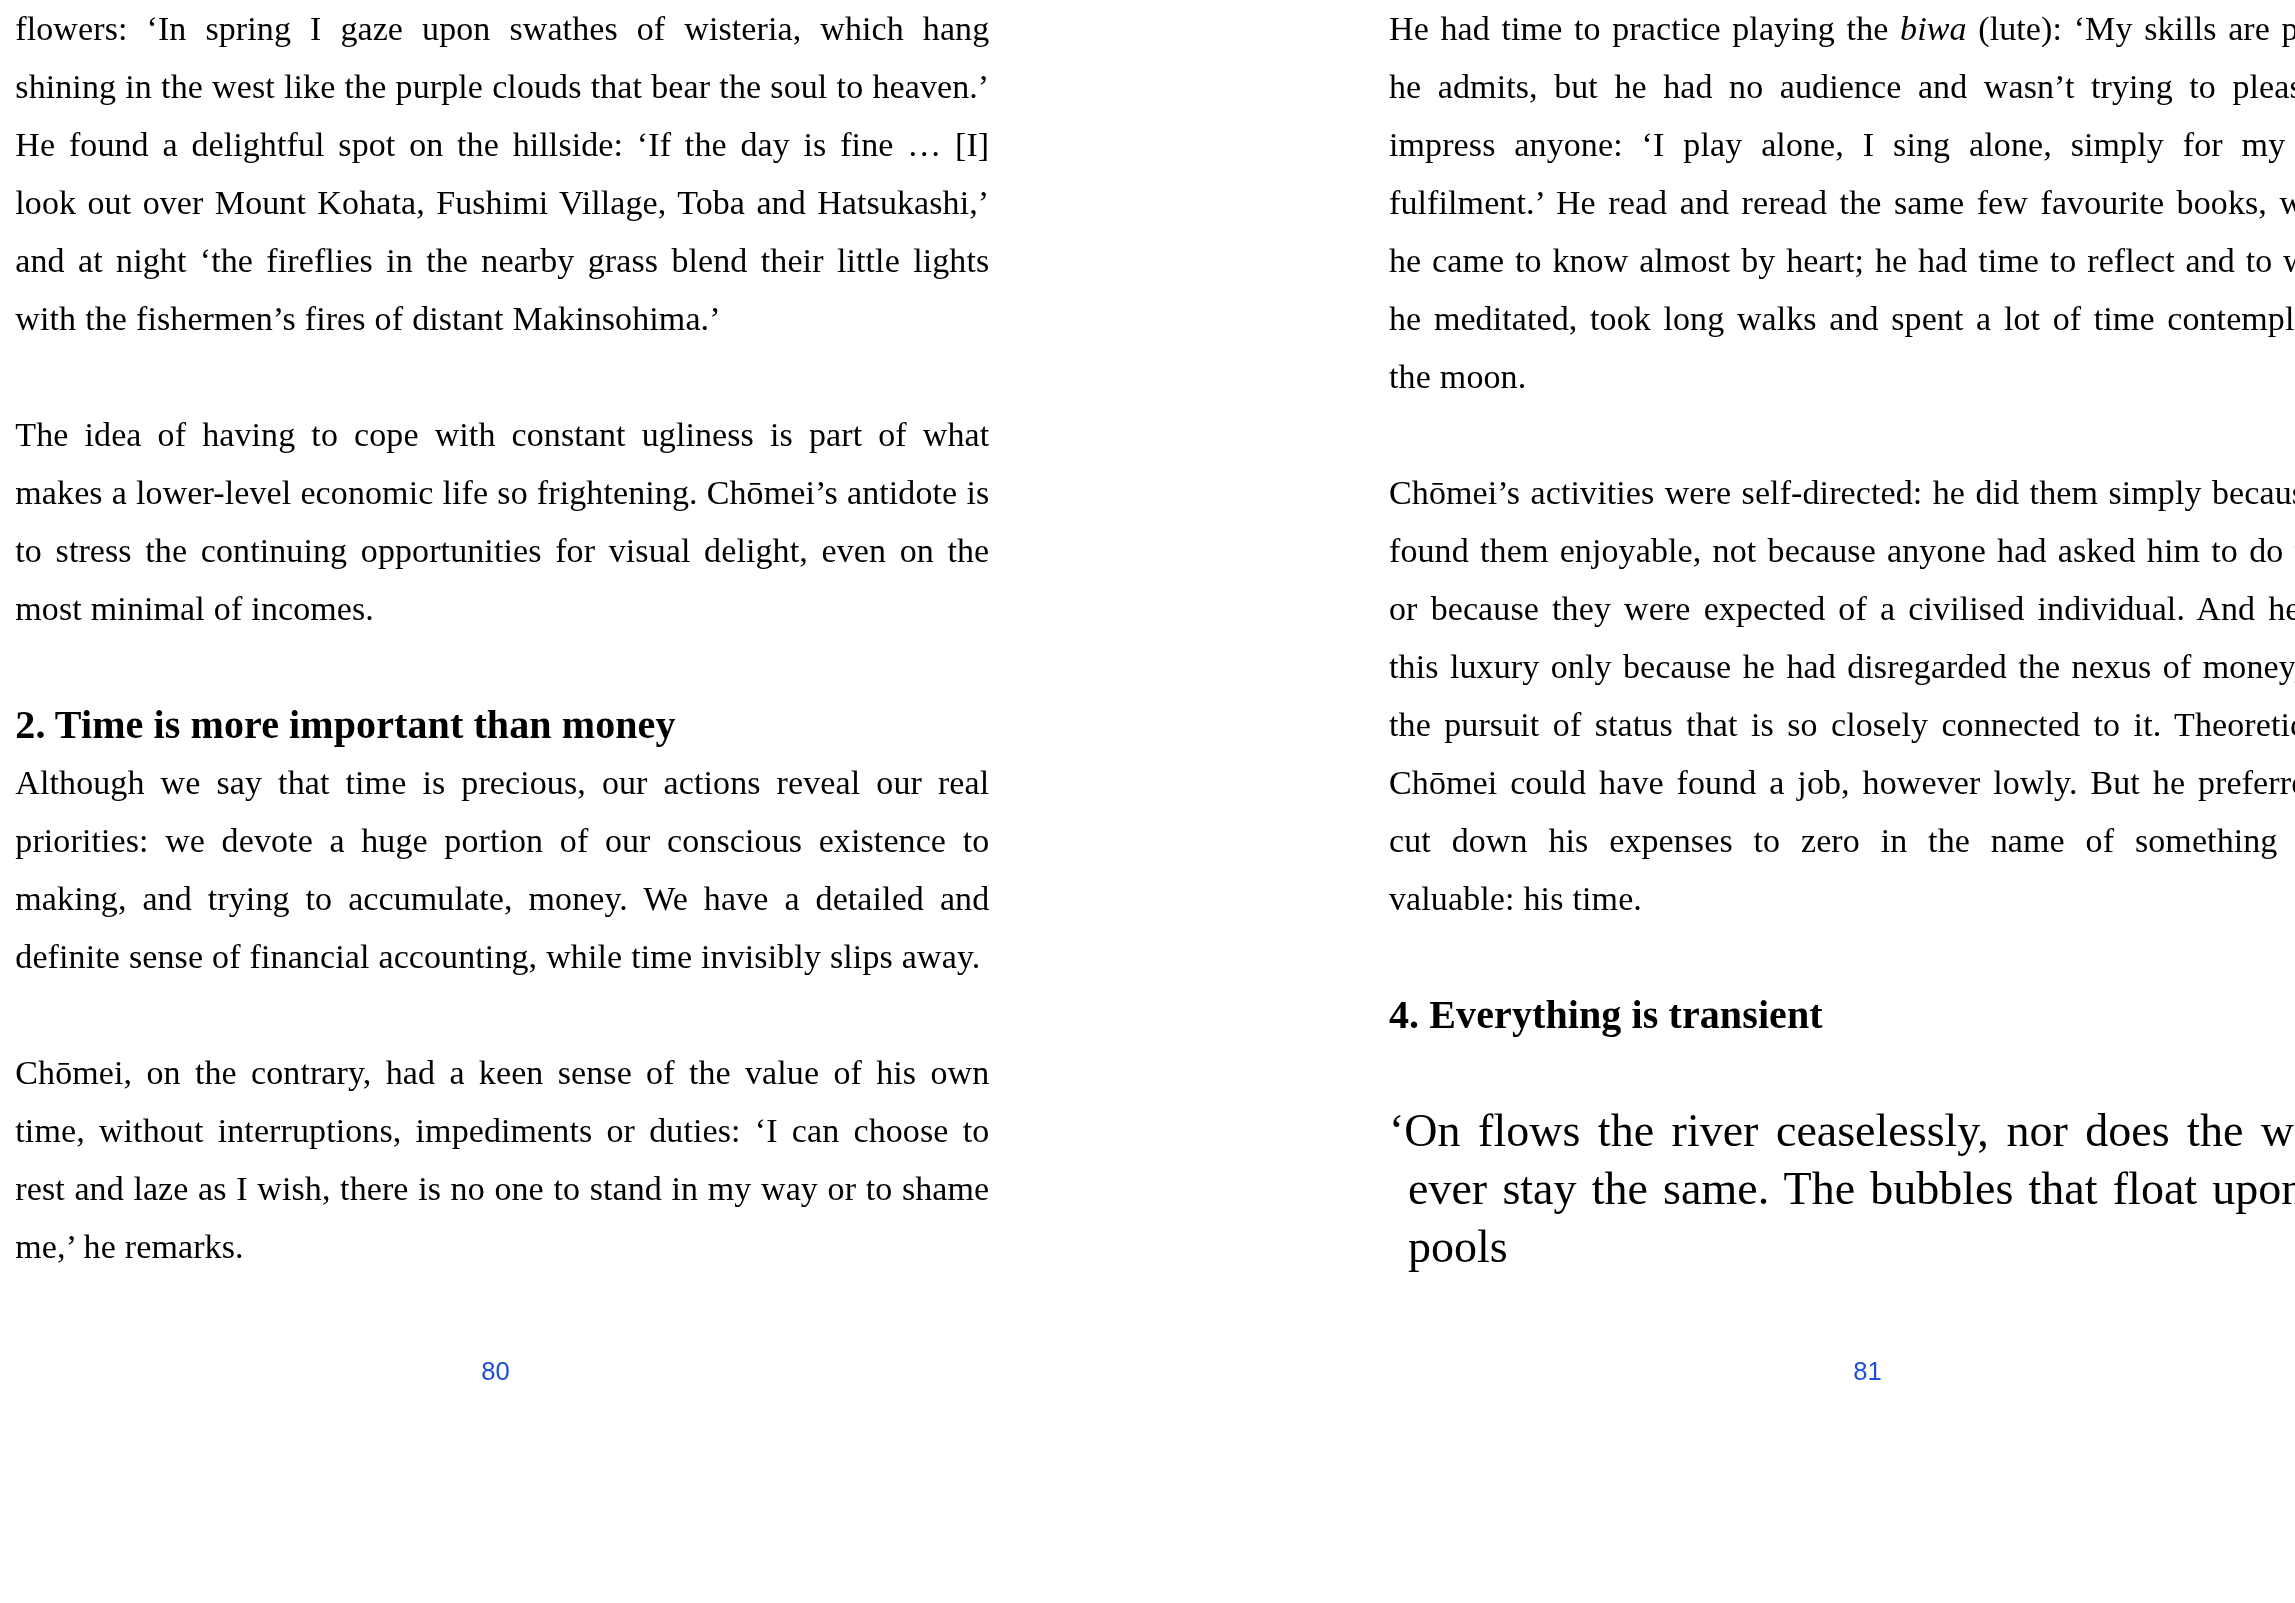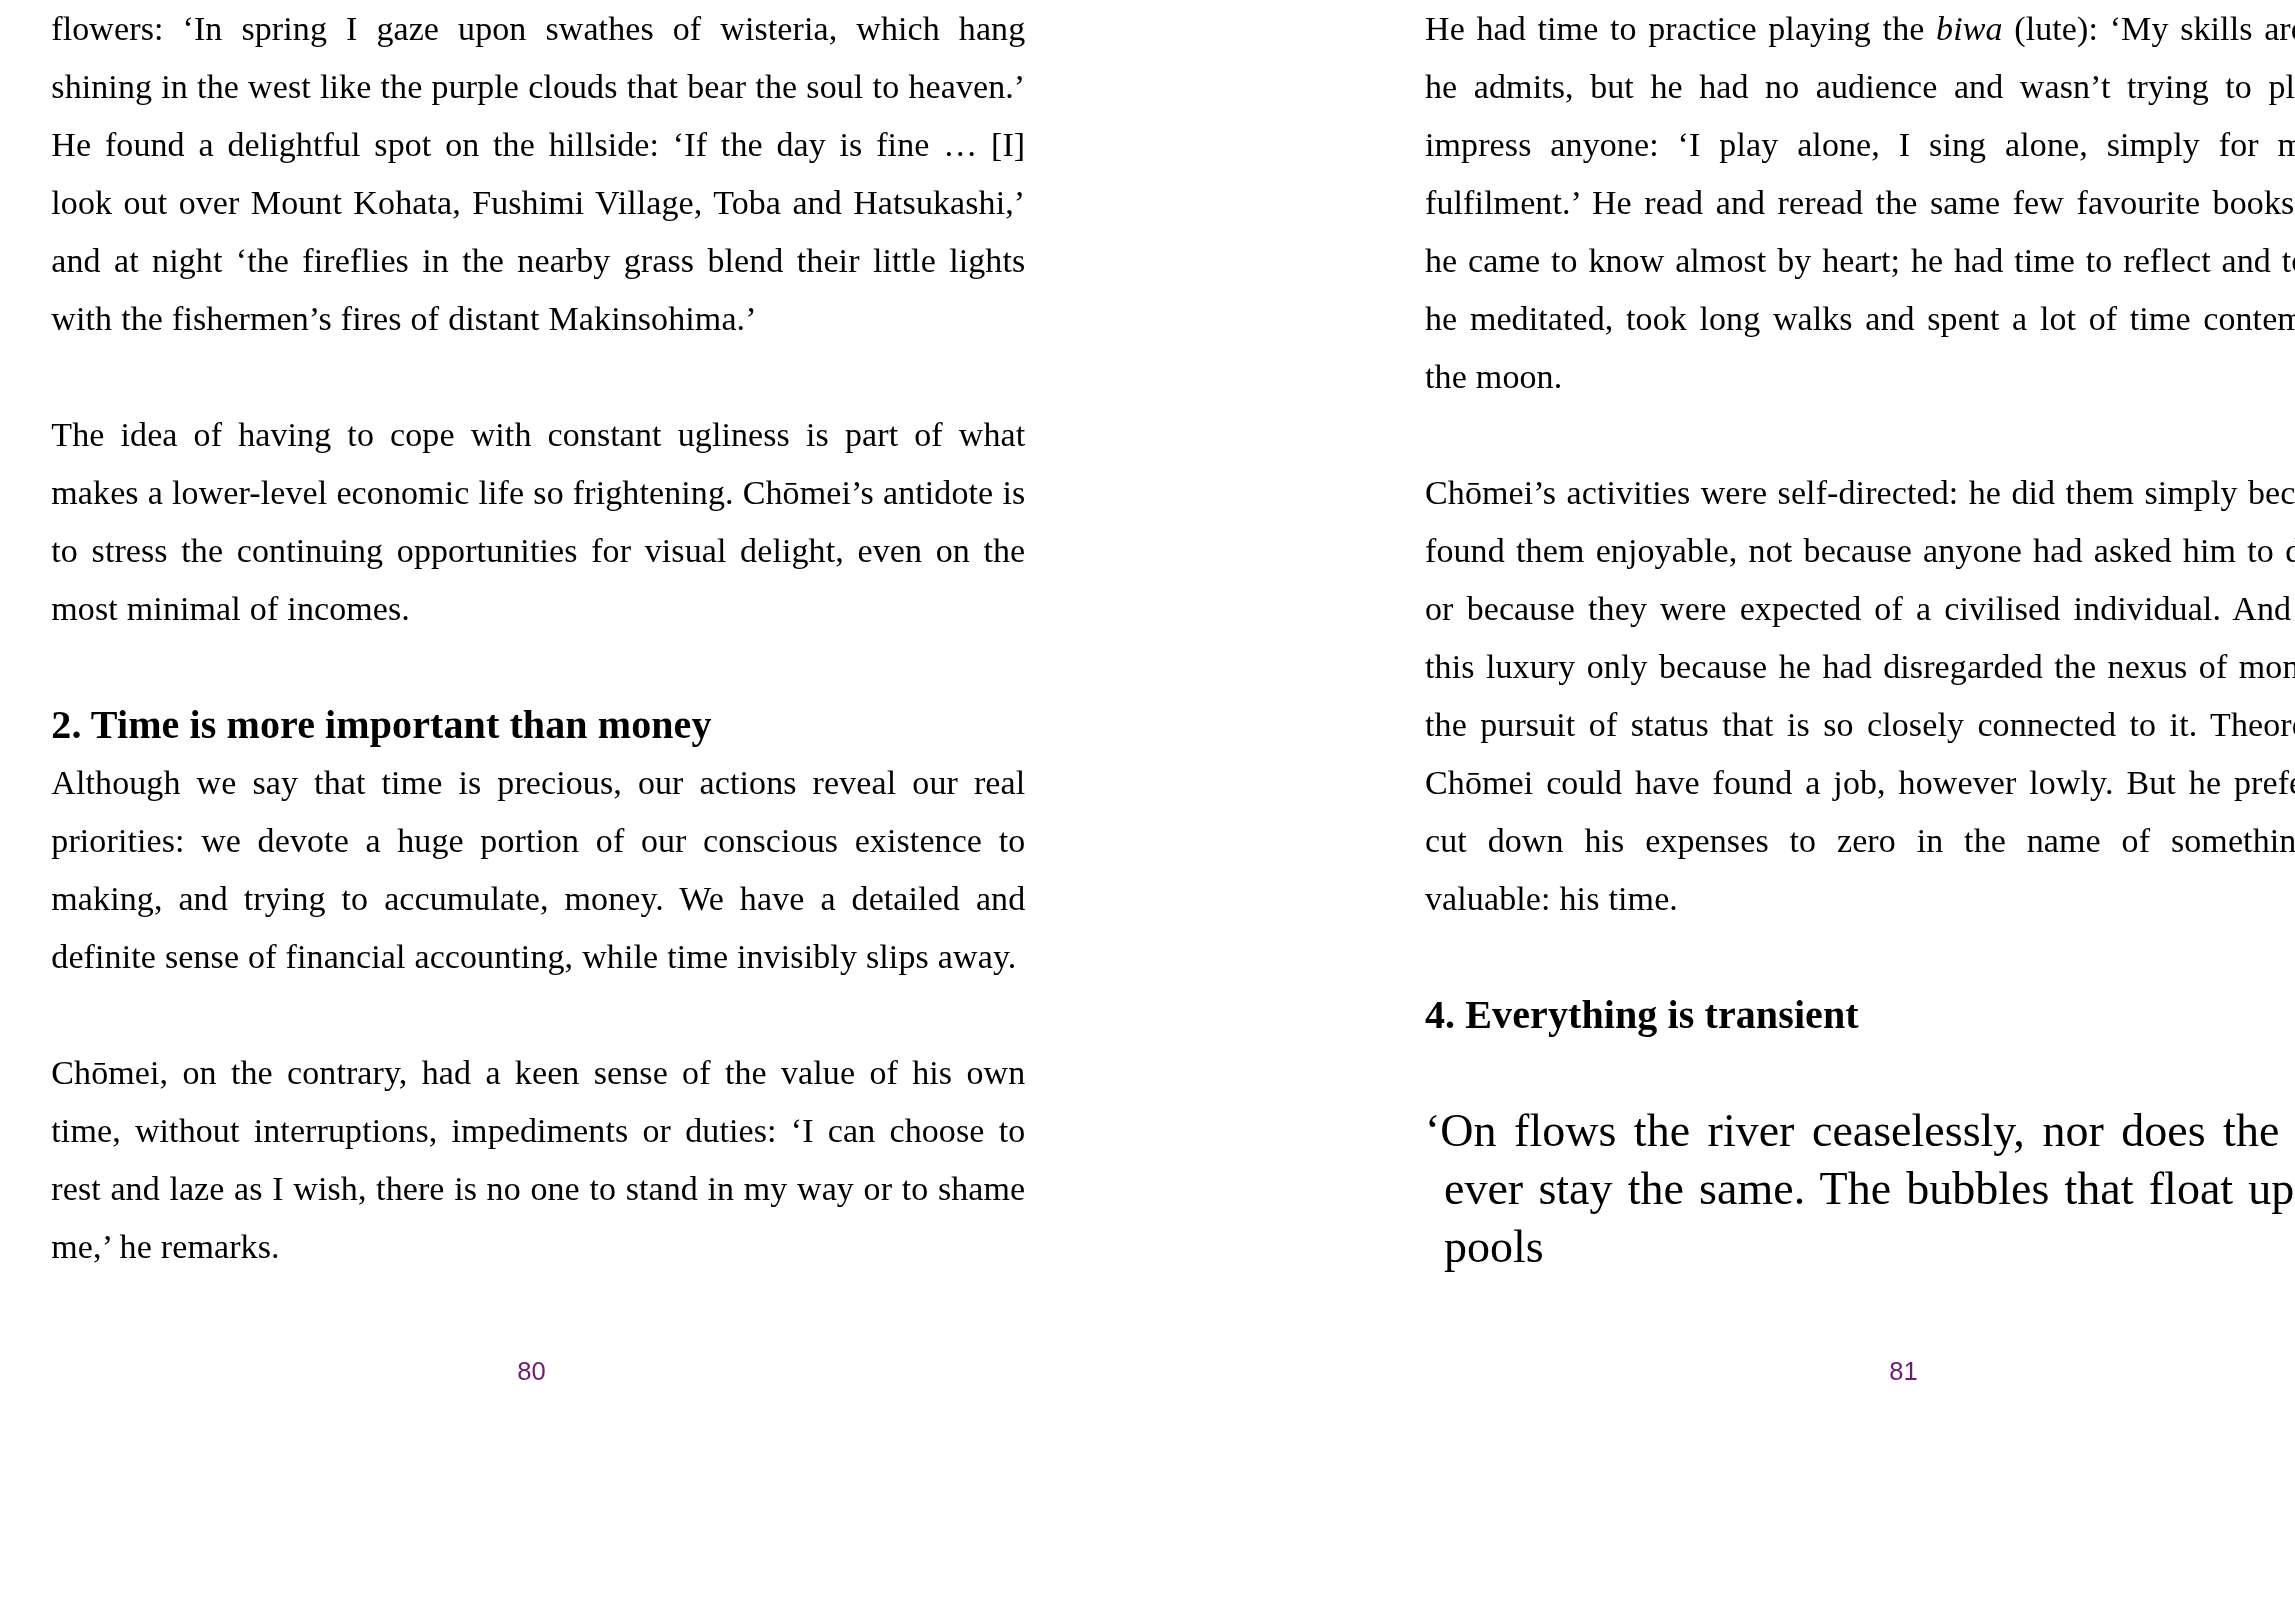--- a/index.html
+++ b/index.html
@@ -19,21 +19,20 @@
     width: 2295px;
     height: 1603px;
     box-sizing: border-box;
   }
   .page {
     position: absolute;
     top: 0;
     width: 974px;
     height: 1422px;
     box-sizing: border-box;
-    margin-left: 36px;
   }
   .page-left  { left: 15.3px; }
   .page-right { left: 1389px; }
 
   .textcol {
     position: absolute;
     top: 0px;
     left: 0;
     width: 974px;
   }
@@ -71,21 +70,21 @@
   }
 
   em { font-style: italic; }
 
   .folio {
     position: absolute;
     bottom: 36px;
     font-family: "Liberation Sans", "DejaVu Sans", sans-serif;
     font-size: 25.6px;
     line-height: 29px;
-    color: #701a75;
+    color: #1d4ed8;
     text-align: center;
     width: 974px;
     left: 0;
   }
   .folio-left  { transform: translateX(-6.8px); }
   .folio-right { transform: translateX(-8.5px); }
 </style>
 </head>
 <body>
 

